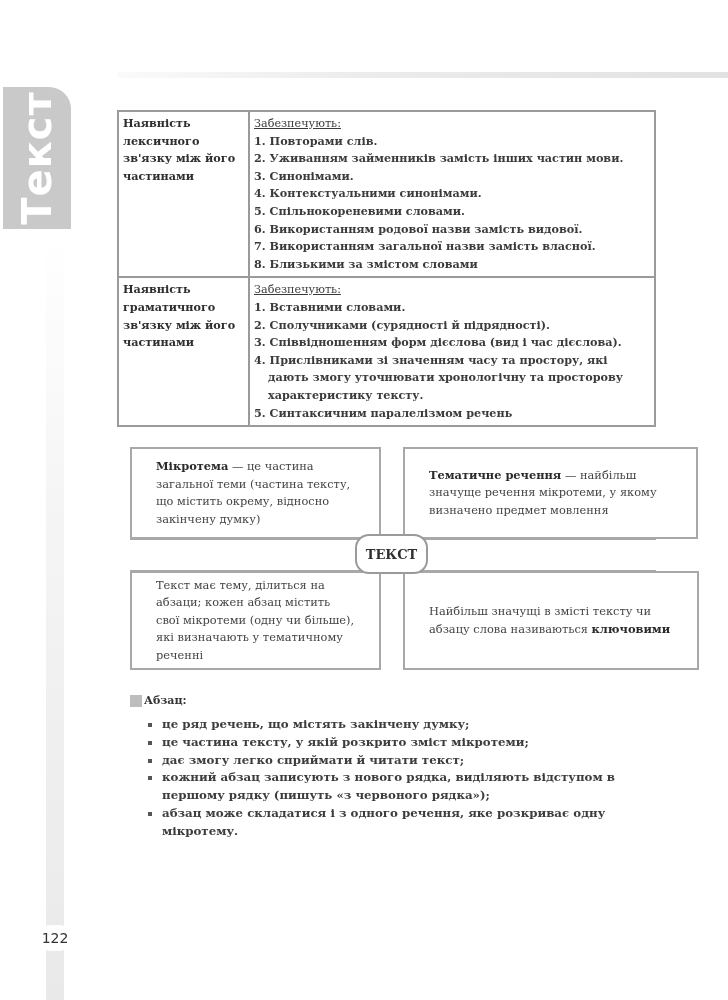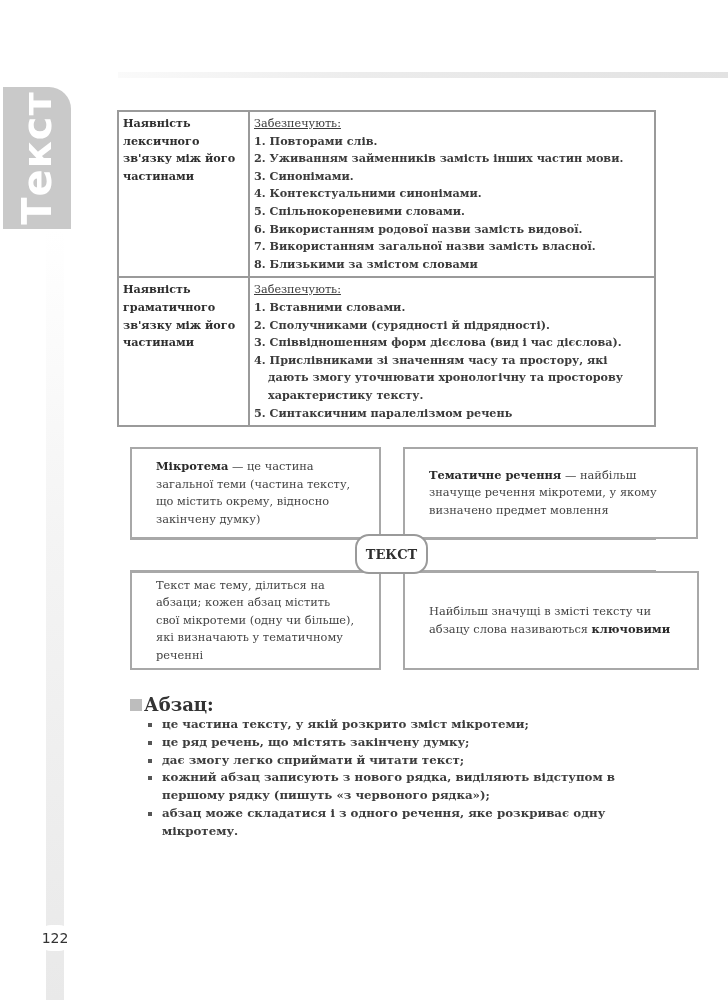--- a/index.html
+++ b/index.html
@@ -71,21 +71,21 @@
   .center-label {
     position:absolute; left:355px; top:534px; width:73px; height:40px;
     border:2px solid #9a9a9a; border-radius:14px; background:#fff;
     box-sizing:border-box; display:flex; align-items:center; justify-content:center;
     font-weight:bold; font-size:13px; color:#2e2e2e; pointer-events:auto;
   }
 
   
   .para-title {
     position:absolute; left:130px; top:694px;
-    font-weight:bold; font-size:18px; color:#333;
+    font-weight:bold; font-size:11px; color:#333;
     display:flex; align-items:center;
   }
   .para-title .square { display:inline-block; width:12px; height:12px; background:#bdbdbd; margin-right:2px; }
   .para-list {
     position:absolute; left:148px; top:716px; width:520px;
     margin:0; padding:0; list-style:none;
     font-size:11.8px; line-height:17.8px; font-weight:bold; color:#3d3d3d;
   }
   .para-list li { position:relative; padding-left:14px; }
   .para-list li::before {
@@ -157,18 +157,18 @@
     <div><span>Найбільш значущі в змісті тексту чи абзацу слова називаються </span><b>ключовими</b></div>
   </div>
   <div class="center-label">ТЕКСТ</div>
 </div>
 
 <div class="para-title">
   <span class="square"></span>
   <span>Абзац:</span>
 </div>
 <ul class="para-list">
+  <li>це ряд речень, що містять закінчену думку;</li>
   <li>це частина тексту, у якій розкрито зміст мікротеми;</li>
-  <li>це ряд речень, що містять закінчену думку;</li>
   <li>дає змогу легко сприймати й читати текст;</li>
   <li>кожний абзац записують з нового рядка, виділяють відступом в першому рядку (пишуть «з червоного рядка»);</li>
   <li>абзац може складатися і з одного речення, яке розкриває одну мікротему.</li>
 </ul>
 
 </body></html>

